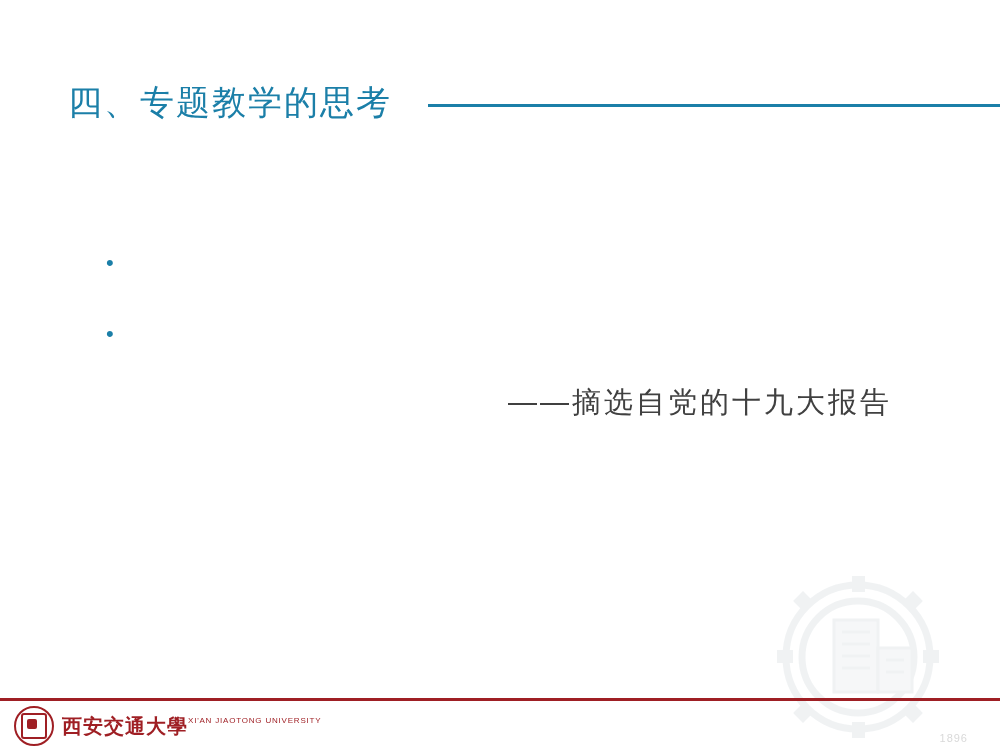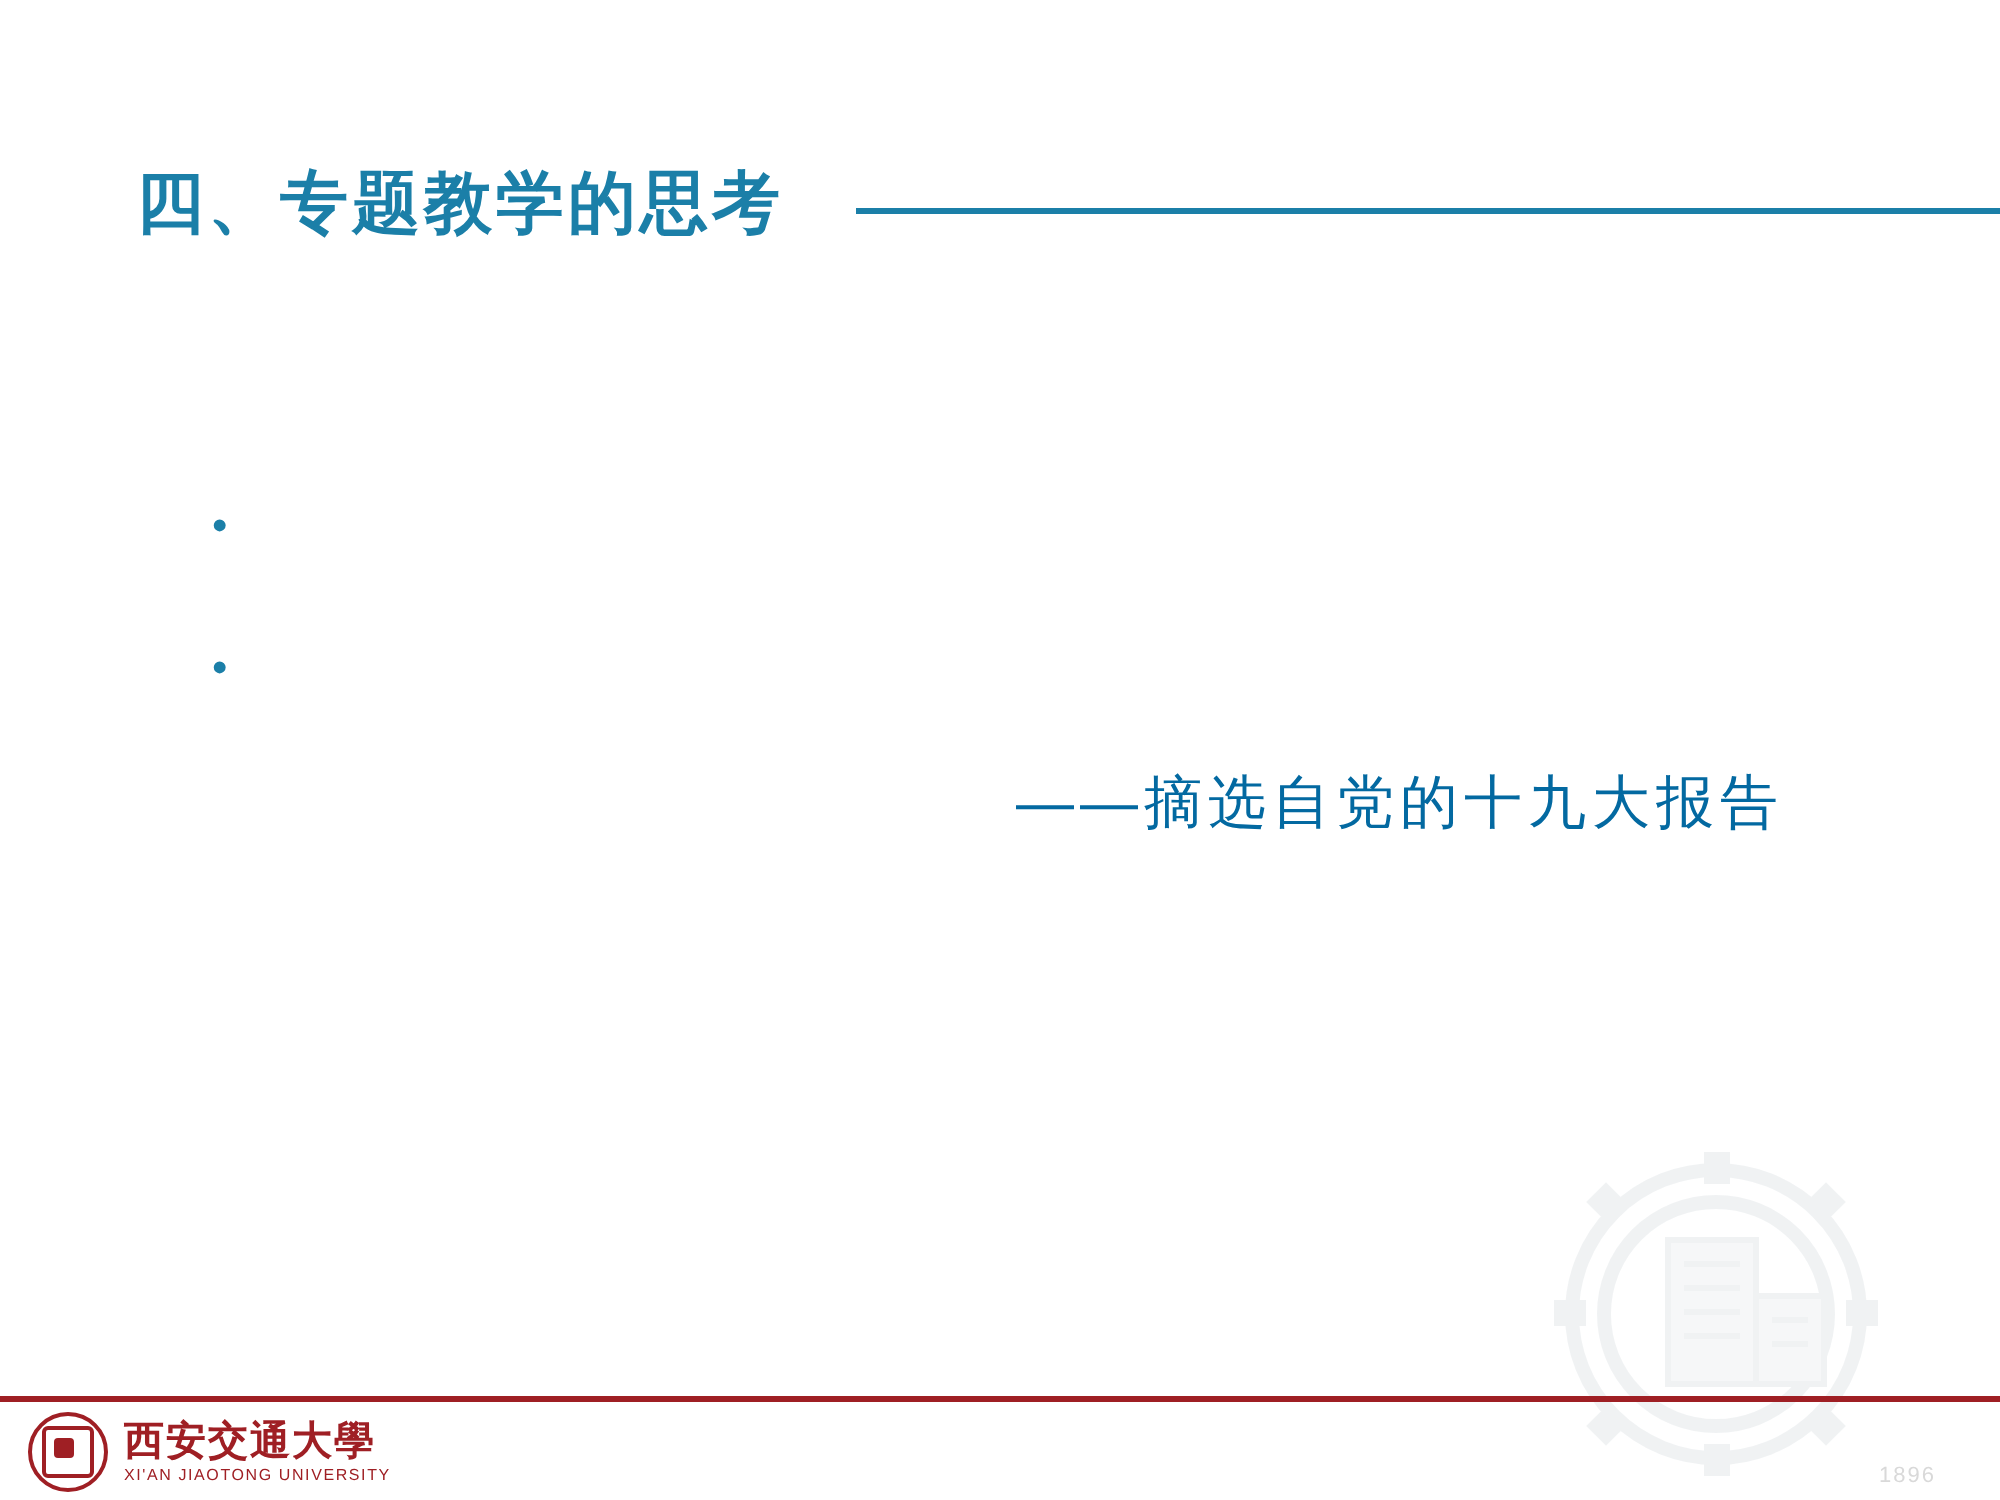--- a/index.html
+++ b/index.html
@@ -27,21 +27,21 @@
     left: 0;
     top: 72px;
     width: 1000px;
     height: 60px;
     display: flex;
     align-items: center;
   }
   .slide-title {
     margin-left: 68px;
     font-size: 34px;
-    font-weight: bold;
+    font-weight: normal;
     color: #1b7fa8;
     letter-spacing: 2px;
     white-space: nowrap;
     line-height: 1;
   }
   .title-rule {
     flex: 1;
     height: 0;
     border-top: 3px solid #1b7fa8;
     margin-left: 36px;
@@ -76,21 +76,21 @@
   .bullet-text {
     flex: 1;
     max-width: 700px;
     text-align: justify;
     text-justify: inter-ideograph;
   }
   .attribution {
     margin-top: 4px;
     text-align: right;
     padding-right: 14px;
-    color: #0369a1;
+    color: #404040;
     font-size: 29px;
     letter-spacing: 3px;
     line-height: 56px;
   }
 
   
   .gear-deco {
     position: absolute;
     right: 12px;
     bottom: 8px;
@@ -144,21 +144,21 @@
     content: "";
     position: absolute;
     left: 11px; top: 11px;
     width: 10px; height: 10px;
     background: #9f1f24;
     border-radius: 2px;
   }
   .logo-text {
     margin-left: 8px;
     display: flex;
-    flex-direction: column;
+    flex-direction: row;
     justify-content: center;
   }
   .logo-cn {
     font-size: 20px;
     color: #9f1f24;
     font-weight: bold;
     letter-spacing: 1px;
     font-family: "Liberation Serif", serif;
     line-height: 22px;
     white-space: nowrap;

